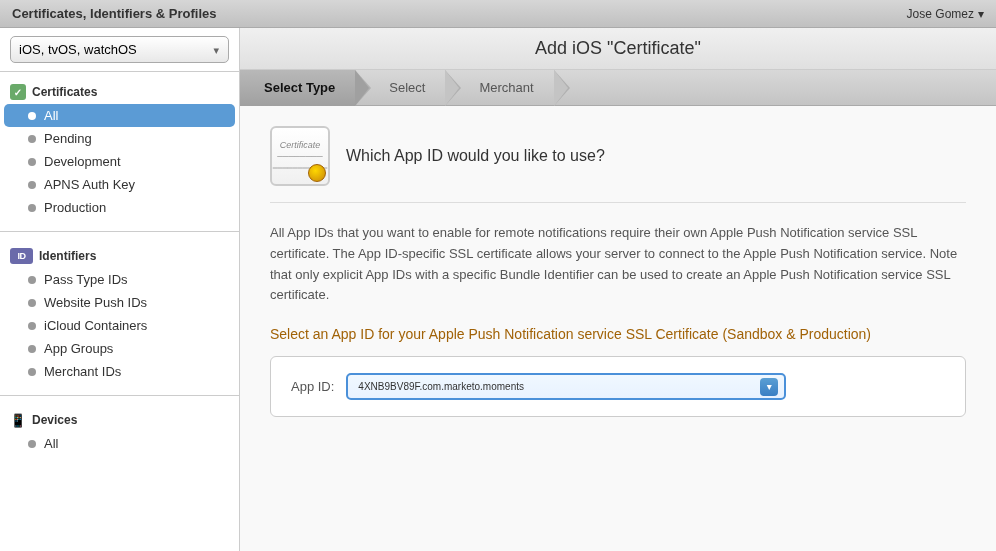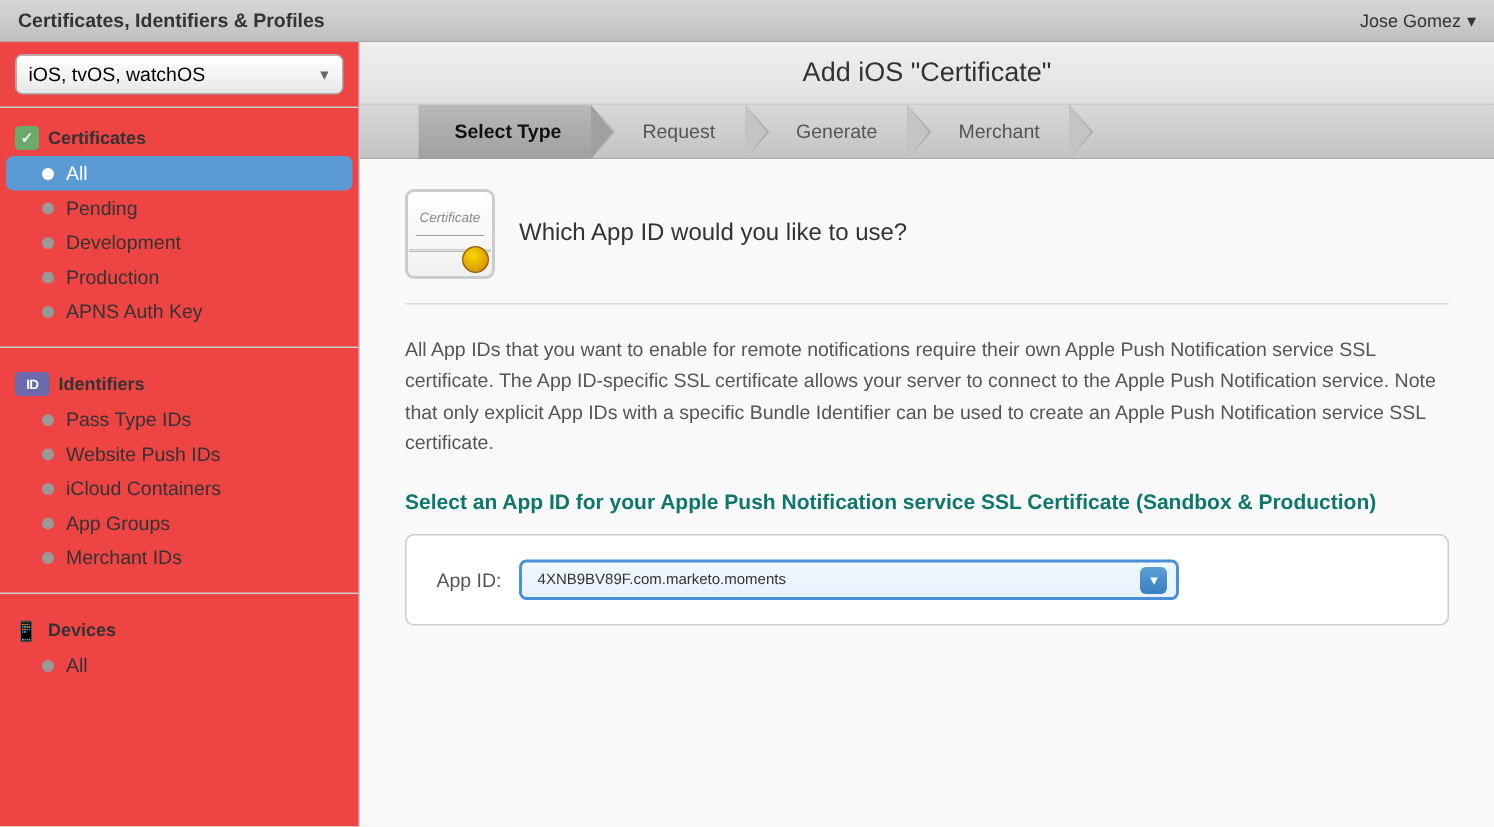--- a/index.html
+++ b/index.html
@@ -30,21 +30,21 @@
     }
 
     .main-layout {
       display: flex;
       height: calc(551px - 28px);
     }
 
     
     .sidebar {
       width: 240px;
-      background: #ef4444;
+      background: #ffffff;
       border-right: 1px solid #ccc;
       overflow-y: auto;
       flex-shrink: 0;
     }
 
     .sidebar-dropdown {
       padding: 8px 10px;
       border-bottom: 1px solid #ccc;
     }
     .sidebar-dropdown select {
@@ -157,21 +157,20 @@
 
     .wizard-step {
       display: flex;
       align-items: center;
       height: 36px;
       padding: 0 20px;
       font-size: 13px;
       color: #555;
       position: relative;
       cursor: pointer;
-      margin-left: 39px;
     }
     .wizard-step.active {
       background: linear-gradient(to bottom, #b8b8b8, #a0a0a0);
       color: #111;
       font-weight: 600;
     }
     .wizard-step::after {
       content: '';
       position: absolute;
       right: -14px;
@@ -256,22 +255,22 @@
       color: #555;
       line-height: 1.6;
       margin-bottom: 20px;
     }
 
     .select-appid-section {
       margin-top: 10px;
     }
     .select-appid-label {
       font-size: 14px;
-      font-weight: 700;
-      color: #0f766e;
+      font-weight: 400;
+      color: #a16207;
       margin-bottom: 14px;
     }
 
     .appid-box {
       border: 1px solid #ccc;
       border-radius: 6px;
       background: #fff;
       padding: 16px 20px;
       display: flex;
       align-items: center;
@@ -353,25 +352,25 @@
       <div class="sidebar-item">
         <span class="dot"></span>
         <span>Pending</span>
       </div>
       <div class="sidebar-item">
         <span class="dot"></span>
         <span>Development</span>
       </div>
       <div class="sidebar-item">
         <span class="dot"></span>
+        <span>APNS Auth Key</span>
+      </div>
+      <div class="sidebar-item">
+        <span class="dot"></span>
         <span>Production</span>
-      </div>
-      <div class="sidebar-item">
-        <span class="dot"></span>
-        <span>APNS Auth Key</span>
       </div>
     </div>
 
     <div class="sidebar-divider"></div>
 
     <div class="sidebar-section">
       <div class="sidebar-section-header">
         <span class="section-icon" style="background:#6a6aaa;color:white;border-radius:3px;font-size:9px;font-weight:bold;width:23px;height:16px;display:flex;align-items:center;justify-content:center;letter-spacing:-0.5px;">ID</span>
         <span>Identifiers</span>
       </div>
@@ -415,24 +414,21 @@
 
     <div class="content-header">
       <h1 class="content-title">Add iOS "Certificate"</h1>
     </div>
 
     <div class="wizard-steps">
       <div class="wizard-step active">
         <span>Select Type</span>
       </div>
       <div class="wizard-step" style="margin-left:14px;">
-        <span>Request</span>
-      </div>
-      <div class="wizard-step" style="margin-left:14px;">
-        <span>Generate</span>
+        <span>Select</span>
       </div>
       <div class="wizard-step" style="margin-left:14px;">
         <span>Merchant</span>
       </div>
     </div>
 
     <div class="content-body">
 
       <div class="which-app-section">
         <div class="cert-icon">

